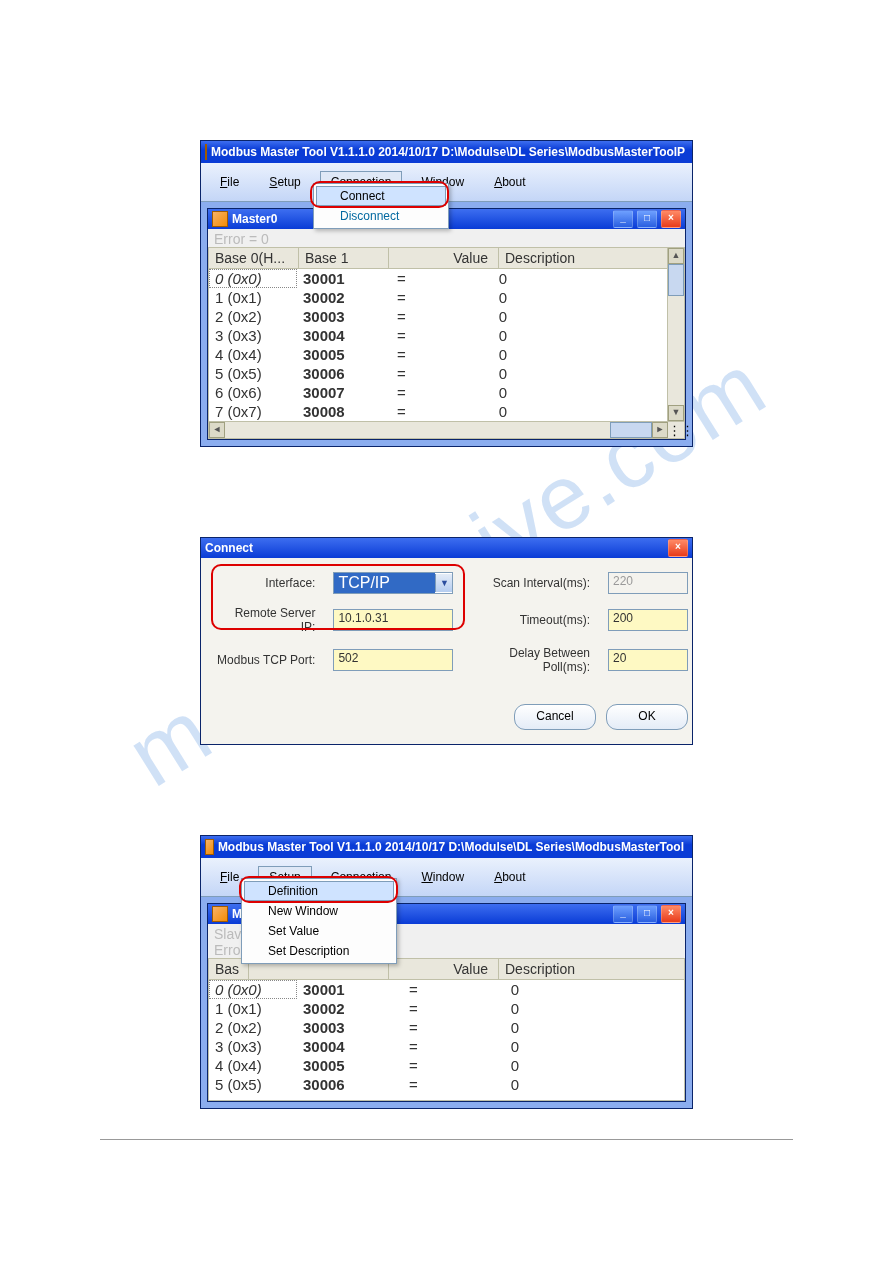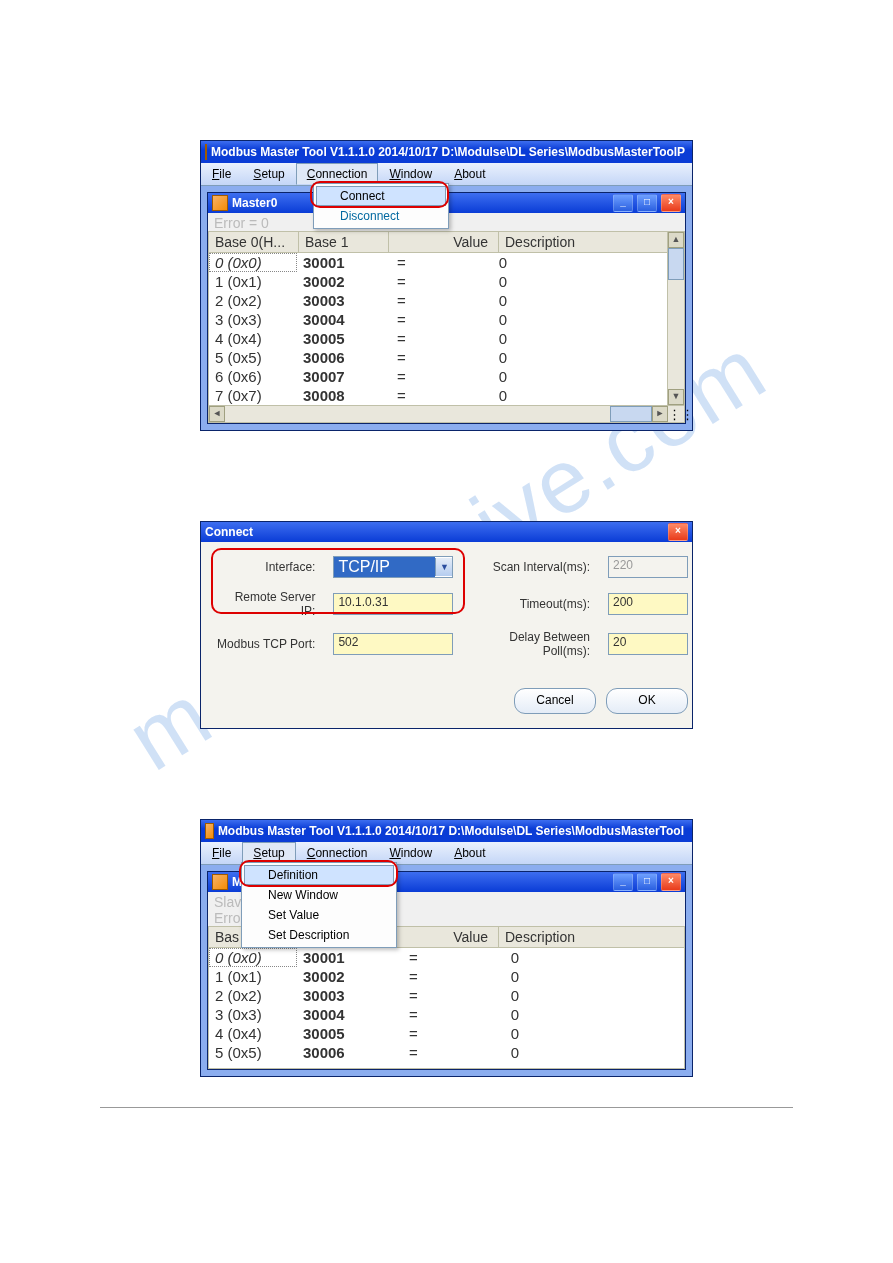--- a/index.html
+++ b/index.html
@@ -36,22 +36,22 @@
   .win-icon {
     width: 14px; height: 14px;
     background: linear-gradient(135deg,#f7b267,#f48c06);
     border: 1px solid #a05a00;
     display:inline-block;
   }
   .menu-bar {
     background: linear-gradient(to bottom,#eaf1fd,#c4d6f7);
     border-bottom: 1px solid #7f9db9;
     display: flex;
-    gap: 0;
-    padding: 0;
+    gap: 8px;
+    padding: 8px;
     font-size: 12px;
     color: #000;
   }
   .menu-item {
     padding: 3px 10px;
     border: 1px solid transparent;
     cursor: default;
   }
   .menu-item u { text-decoration: underline; }
   .menu-item.sel {

